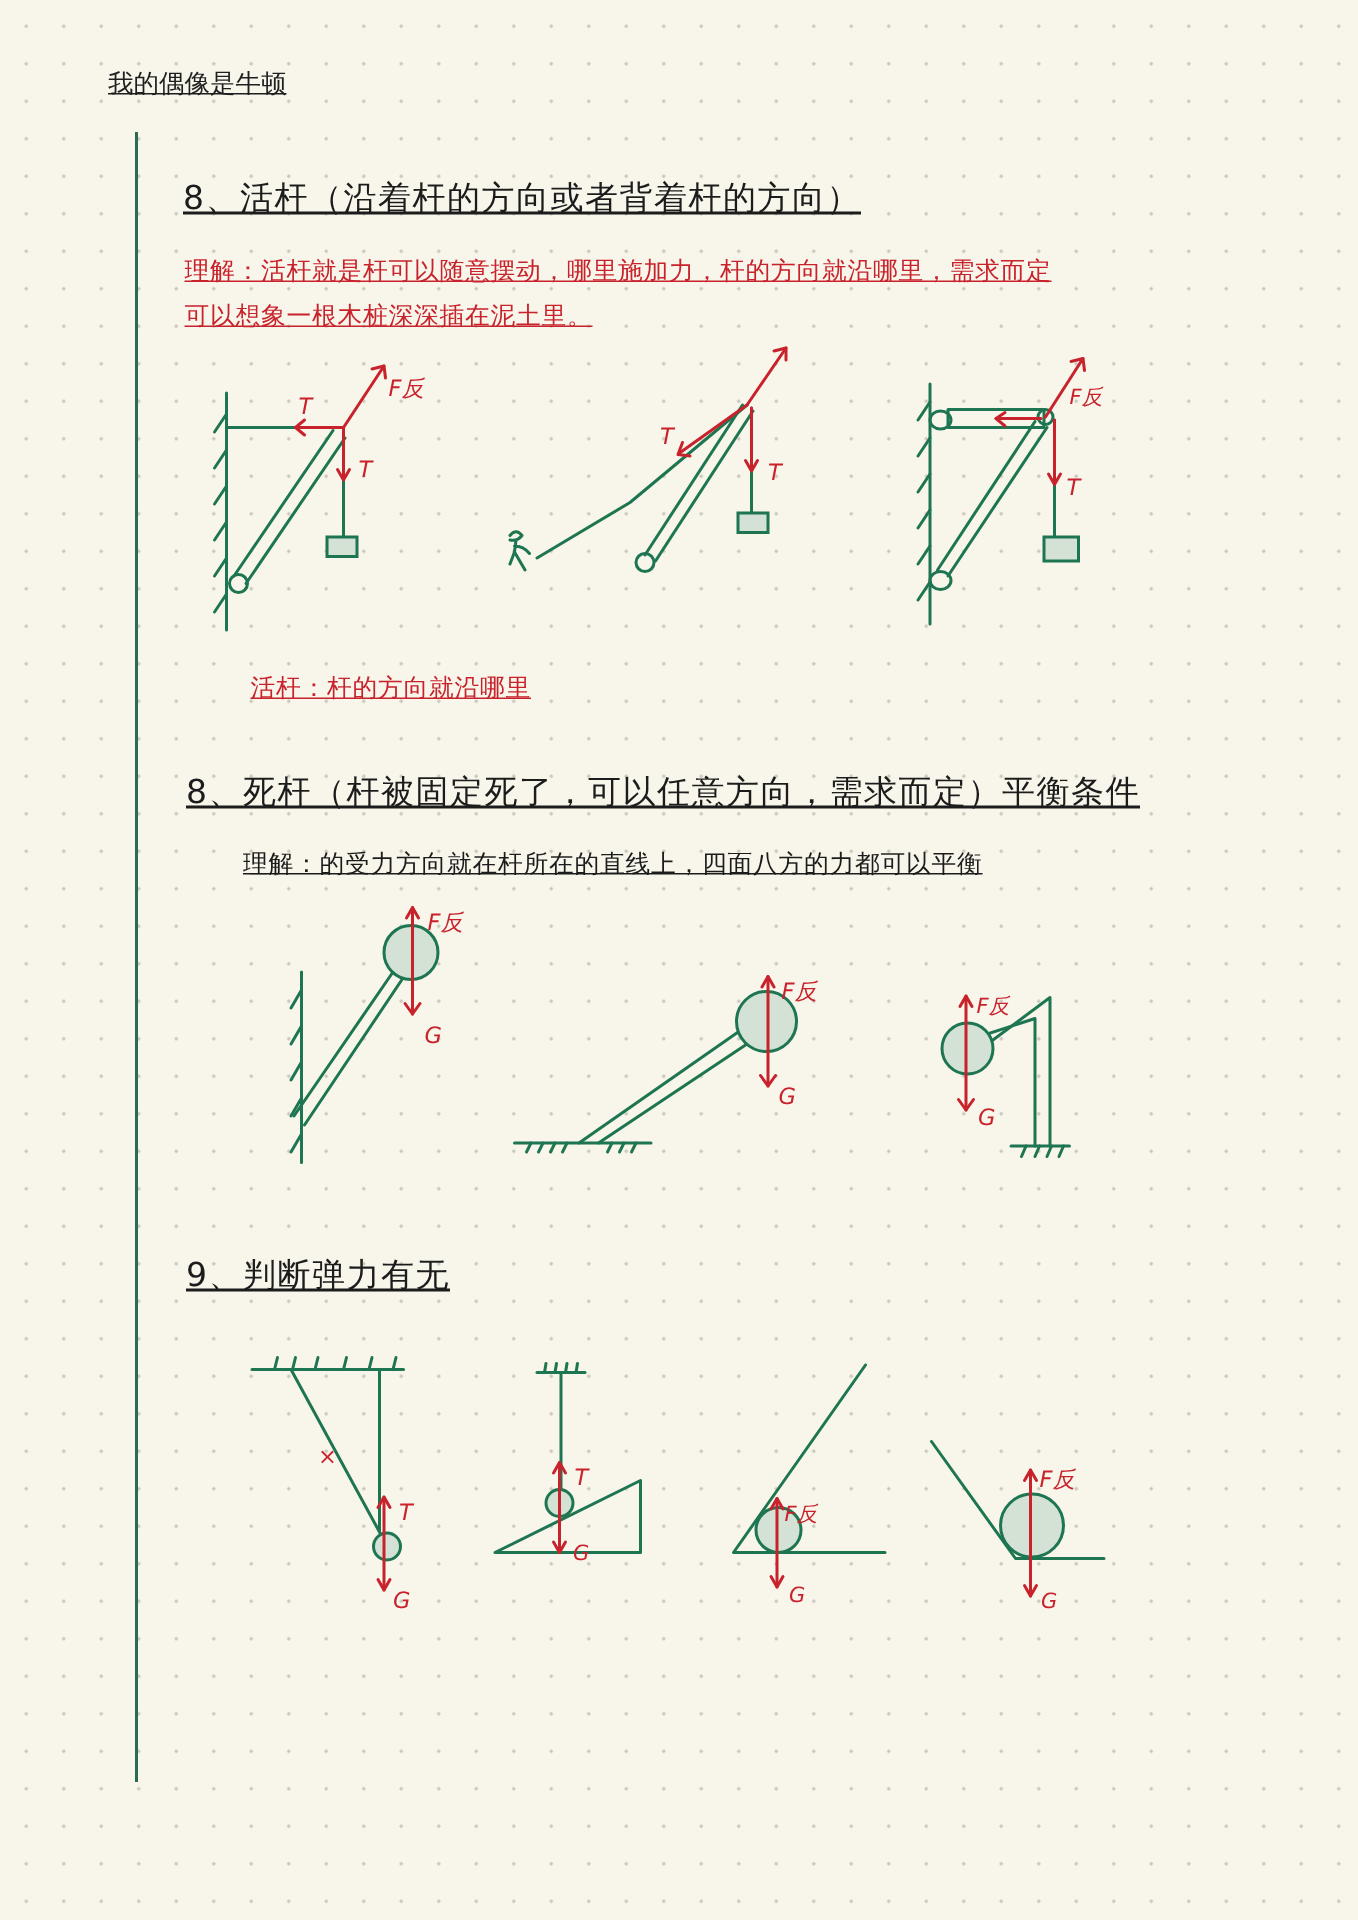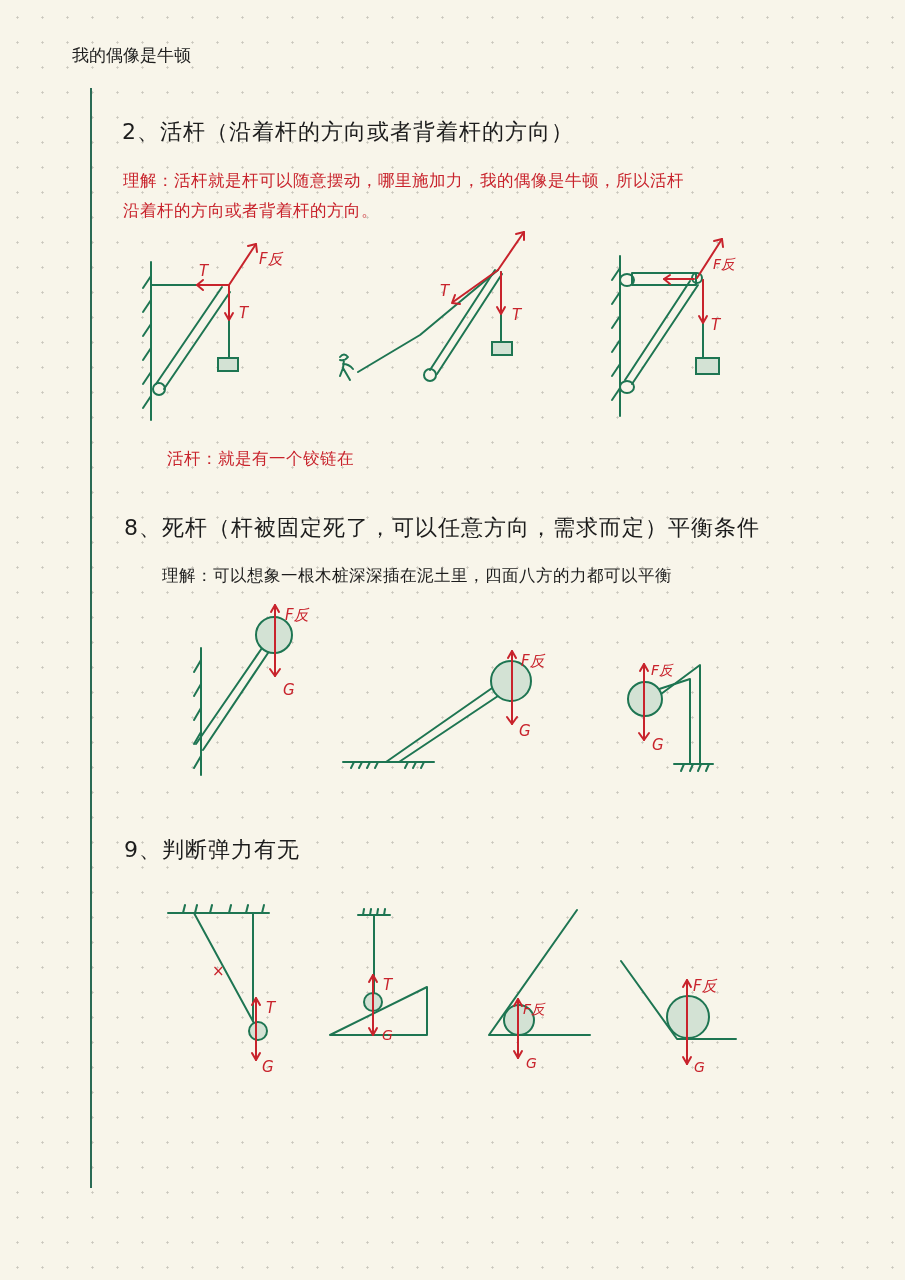--- a/index.html
+++ b/index.html
@@ -5,45 +5,45 @@
   html, body { margin: 0; padding: 0; }
   body {
     width: 905px; height: 1280px; position: relative; overflow: hidden;
     background-color: #f8f5ea;
     background-image: radial-gradient(circle, #c9c6bc 0.9px, transparent 1.3px);
     background-size: 25px 25px;
     background-position: 5px 5px;
     font-family: "DejaVu Sans", "Liberation Sans", sans-serif;
     color: #1f1f1f;
   }
-  .abs { position: absolute; }
+  .abs { position: absolute; text-decoration: underline; }
   .note-title { left: 72px; top: 44px; font-size: 17px; }
   .margin-line { left: 90px; top: 88px; width: 2px; height: 1100px; background: #2a6b55; }
   .h2 { font-size: 22px; letter-spacing: 1px; color: #1c1c1c; white-space: nowrap; }
   .red { color: #c8232c; font-size: 16.5px; line-height: 30px; letter-spacing: 0.5px; }
   .body-black { font-size: 16.5px; color: #1c1c1c; letter-spacing: 0.5px; }
   svg.diagram { position: absolute; left: 0; top: 0; overflow: visible; }
   .g { stroke: #1e7552; stroke-width: 2; fill: none; stroke-linecap: round; stroke-linejoin: round; }
   .gf { stroke: #1e7552; stroke-width: 2; fill: #d3e2d4; }
   .r { stroke: #c8232c; stroke-width: 2; fill: none; stroke-linecap: round; stroke-linejoin: round; }
   .rt { fill: #c8232c; font-family: "DejaVu Sans", sans-serif; font-style: italic; }
 </style>
 </head>
 <body>
 
 <div class="abs note-title">我的偶像是牛顿</div>
 <div class="abs margin-line"></div>
 
-<div class="abs h2" style="left:122px; top:117px;">2、活杆（沿着杆的方向或者背着杆的方向）</div>
-<div class="abs red" style="left:123px; top:166px;">理解：活杆就是杆可以随意摆动，哪里施加力，我的偶像是牛顿，所以活杆</div>
-<div class="abs red" style="left:123px; top:196px;">沿着杆的方向或者背着杆的方向。</div>
-<div class="abs red" style="left:167px; top:444px;">活杆：就是有一个铰链在</div>
+<div class="abs h2" style="left:122px; top:117px;">8、活杆（沿着杆的方向或者背着杆的方向）</div>
+<div class="abs red" style="left:123px; top:166px;">理解：活杆就是杆可以随意摆动，哪里施加力，杆的方向就沿哪里，需求而定</div>
+<div class="abs red" style="left:123px; top:196px;">可以想象一根木桩深深插在泥土里。</div>
+<div class="abs red" style="left:167px; top:444px;">活杆：杆的方向就沿哪里</div>
 
 <div class="abs h2" style="left:124px; top:513px;">8、死杆（杆被固定死了，可以任意方向，需求而定）平衡条件</div>
-<div class="abs body-black" style="left:162px; top:565px;">理解：可以想象一根木桩深深插在泥土里，四面八方的力都可以平衡</div>
+<div class="abs body-black" style="left:162px; top:565px;">理解：的受力方向就在杆所在的直线上，四面八方的力都可以平衡</div>
 
 <div class="abs h2" style="left:124px; top:835px;">9、判断弹力有无</div>
 
 <svg class="diagram" width="905" height="1280" viewBox="0 0 905 1280">
 
   <g>
     <line class="g" x1="151" y1="262" x2="151" y2="420"></line>
     <g class="g">
       <line x1="151" y1="276" x2="143" y2="288"></line>
       <line x1="151" y1="300" x2="143" y2="312"></line>

